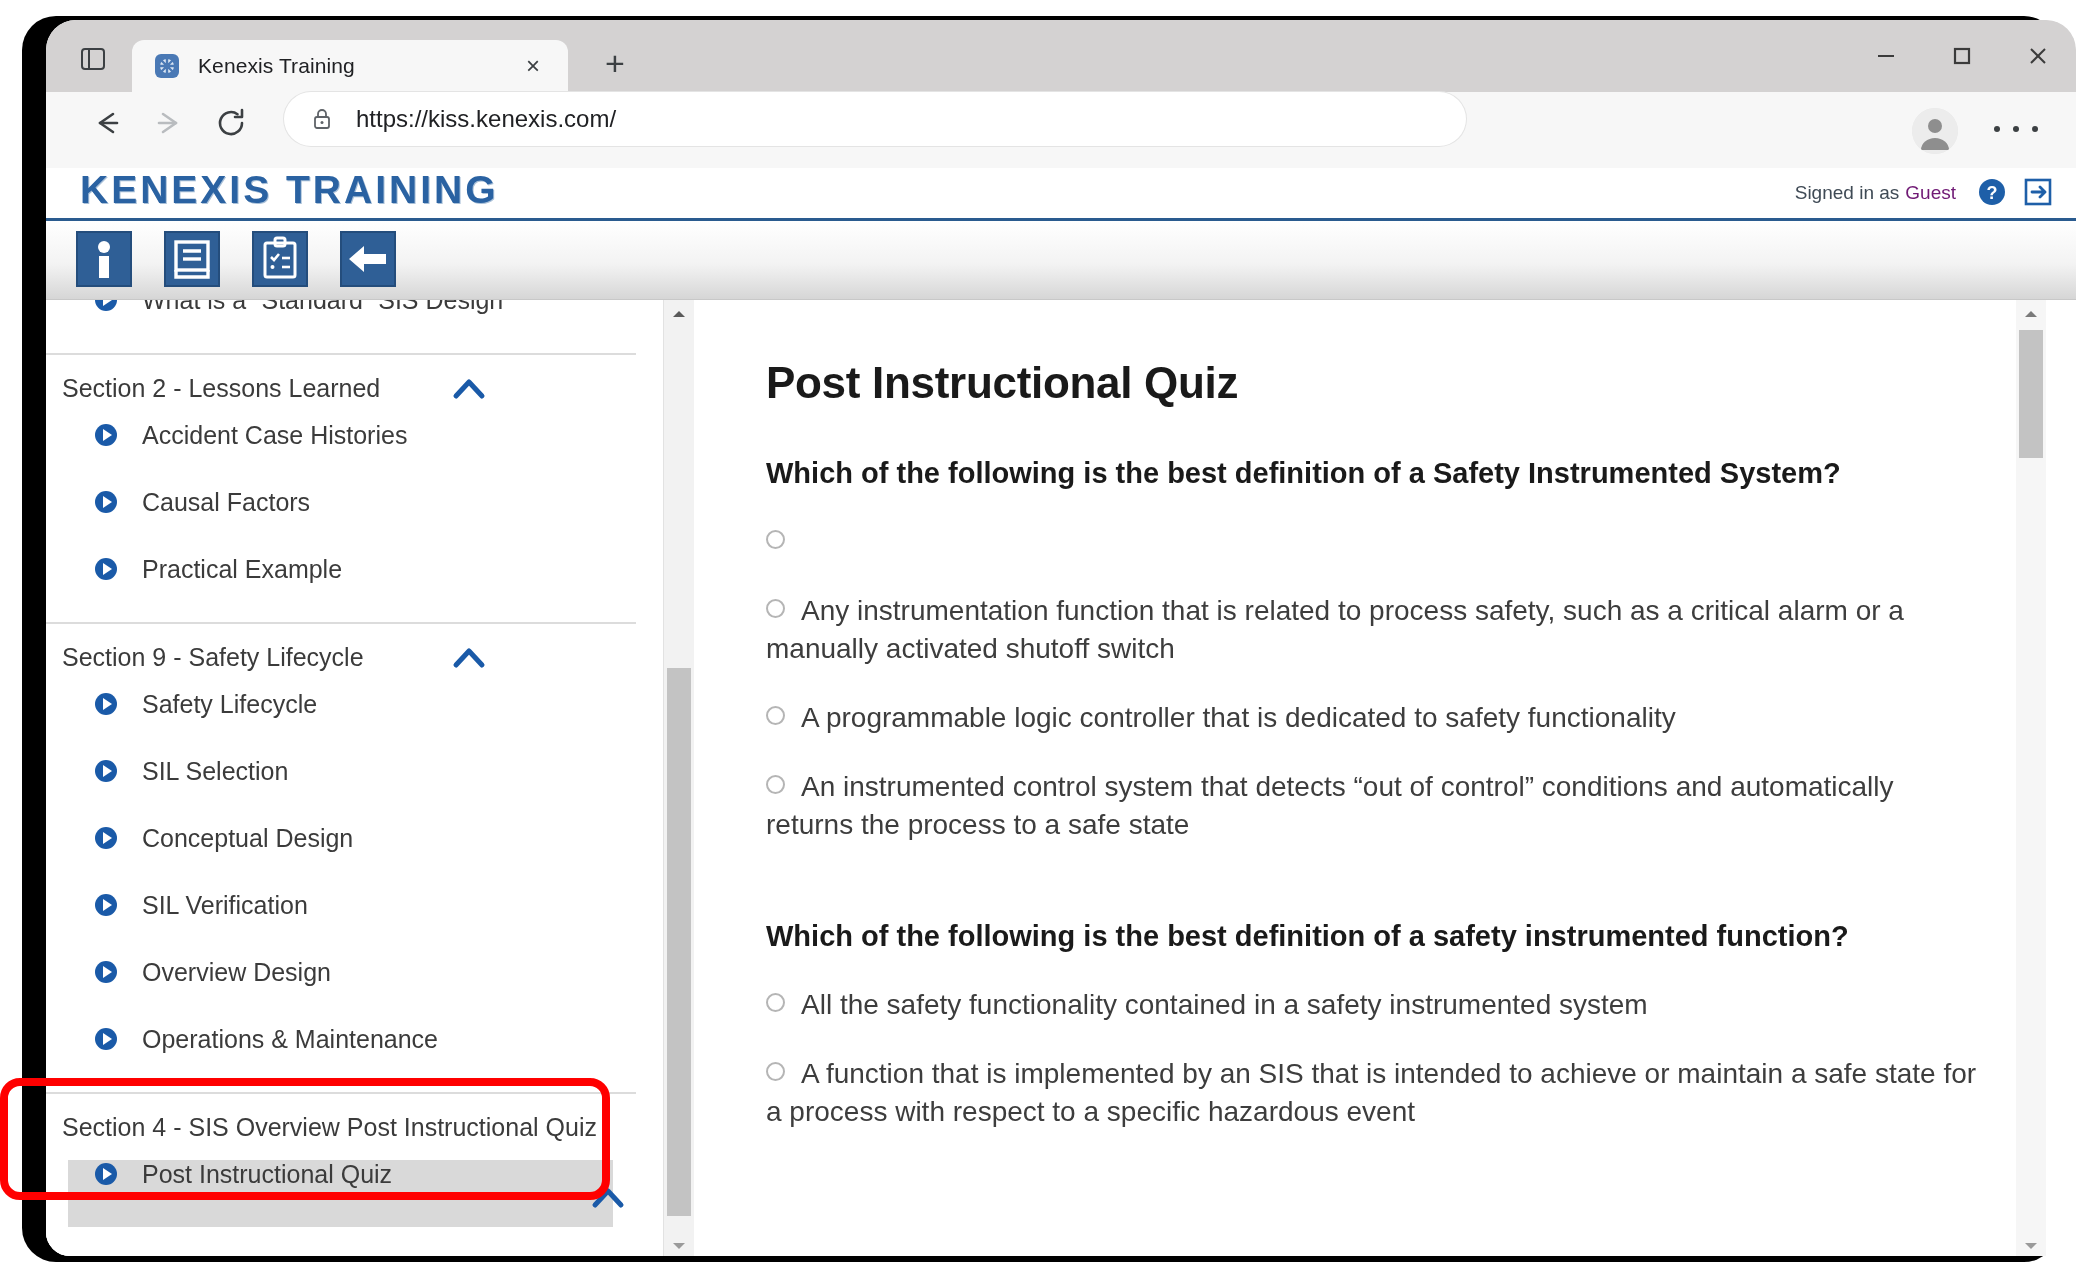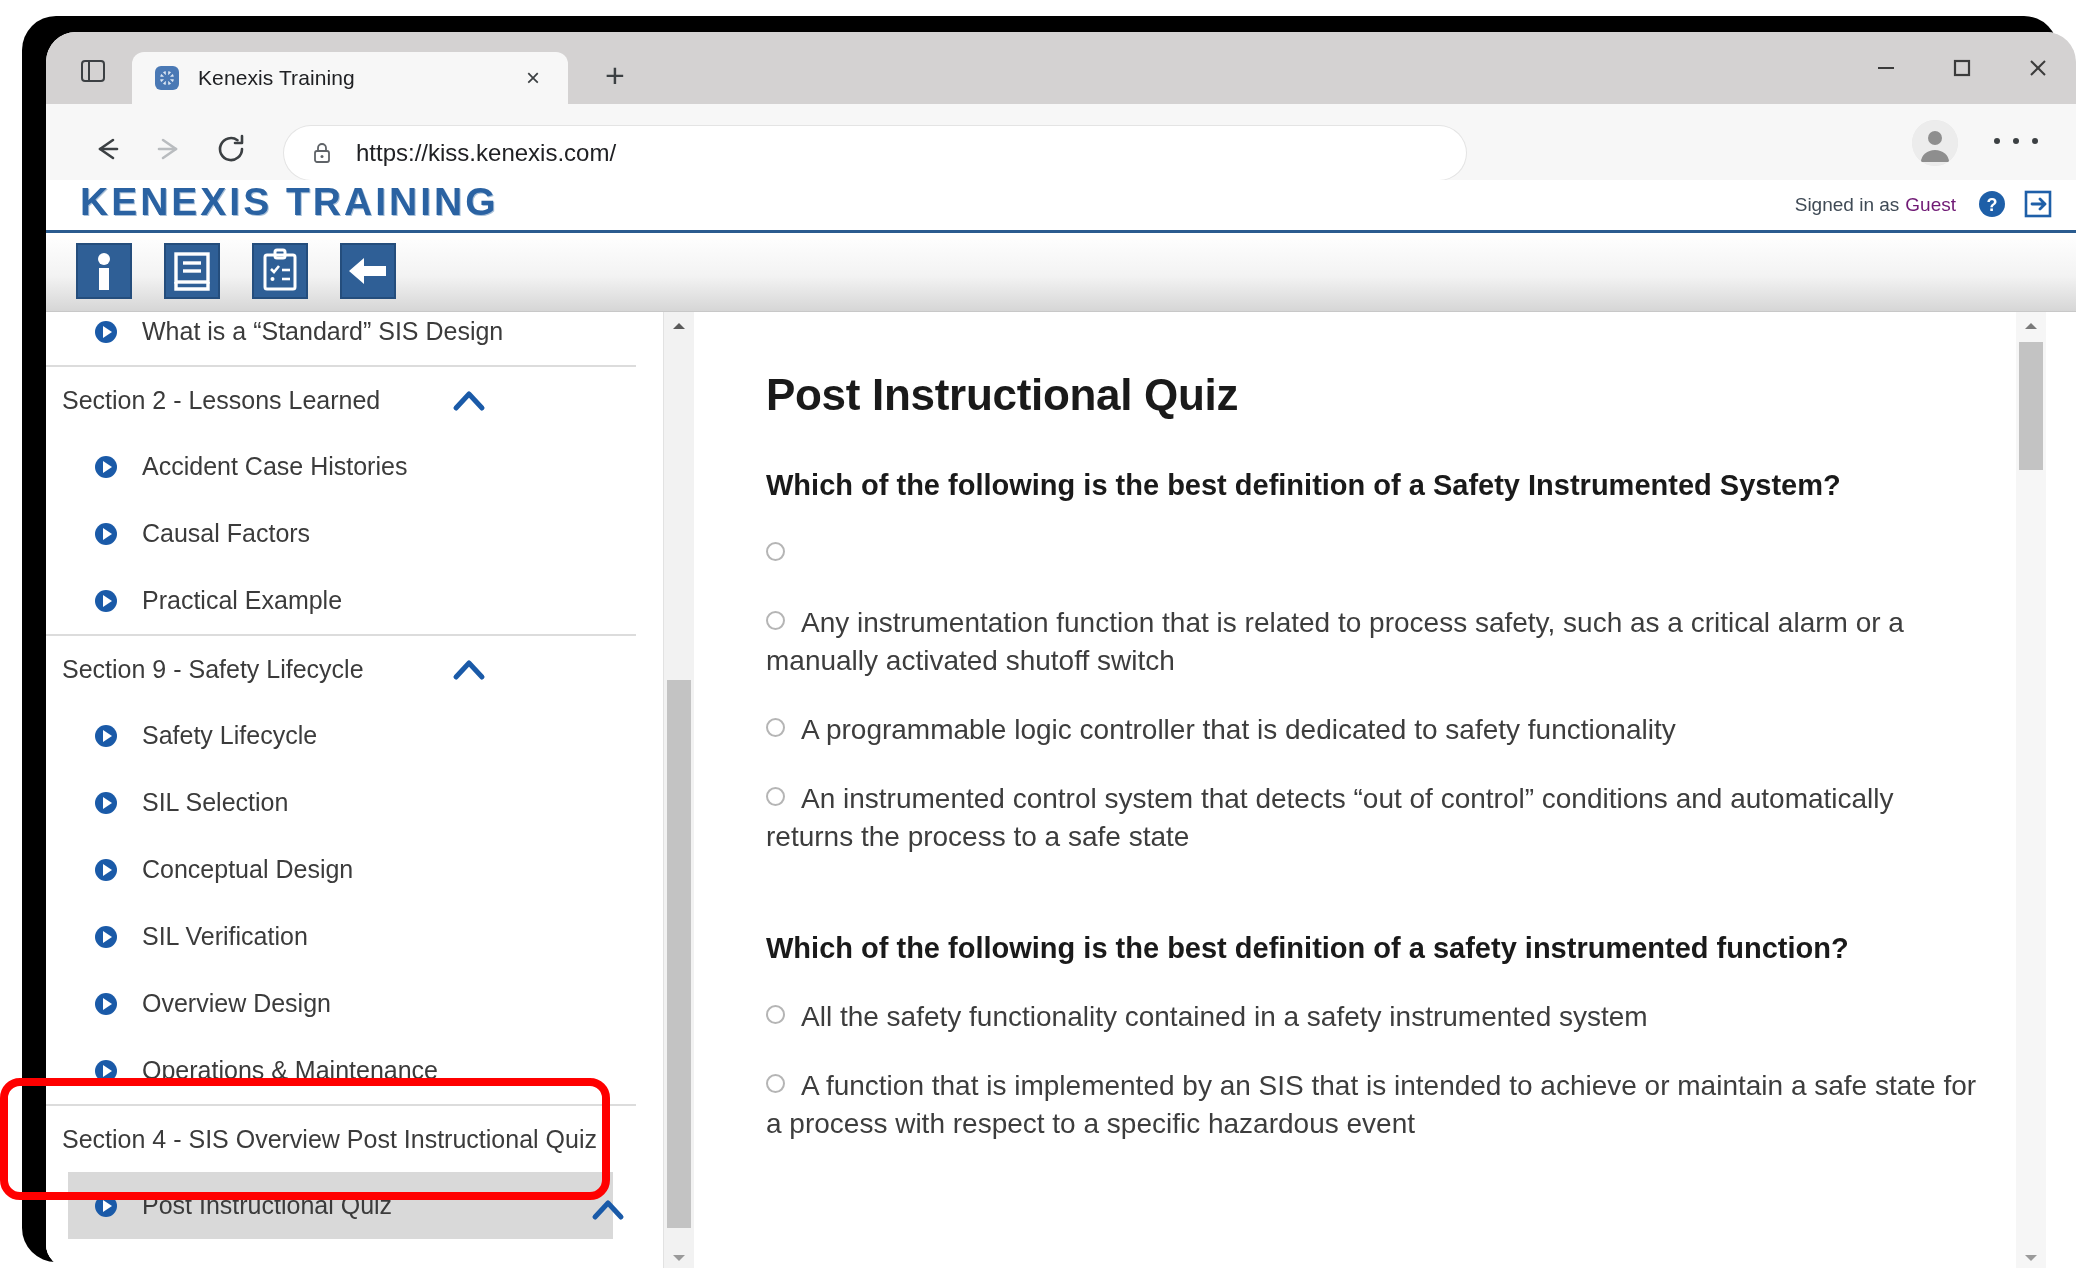--- a/index.html
+++ b/index.html
@@ -20,21 +20,21 @@
     left: 22px;
     top: 16px;
     width: 2036px;
     height: 1246px;
     background: #000000;
     border-radius: 34px;
   }
   #window {
     position: absolute;
     left: 24px;
-    top: 16px;
+    top: 4px;
     width: 2030px;
     height: 1236px;
     background: #ffffff;
     border-radius: 30px 30px 24px 24px;
     overflow: hidden;
   }
 
   
   .tabstrip {
     position: relative;
@@ -115,21 +115,21 @@
     justify-content: center;
     color: #3b3b3b;
   }
 
   
   .toolbar {
     position: relative;
     height: 76px;
     background: #f7f7f7;
     display: flex;
-    align-items: flex-end;
+    align-items: flex-start;
   }
   .navbtn {
     width: 62px;
     height: 62px;
     display: flex;
     align-items: center;
     justify-content: center;
     color: #3c4043;
     flex: none;
   }
@@ -251,21 +251,20 @@
   }
   .sidebar-inner {
     position: absolute;
     left: 0; top: -14px;
     width: 590px;
   }
   .navitem {
     position: relative;
     height: 67px;
     display: flex;
-    align-items: center;
     padding-left: 46px;
     box-sizing: border-box;
   }
   .navitem.selected { background: #d9d9d9; width: 545px; margin-left: 22px; padding-left: 24px;}
   .bullet {
     width: 28px; height: 28px; flex: none;
   }
   .navitem .lbl {
     margin-left: 22px;
     font-size: 25px;

